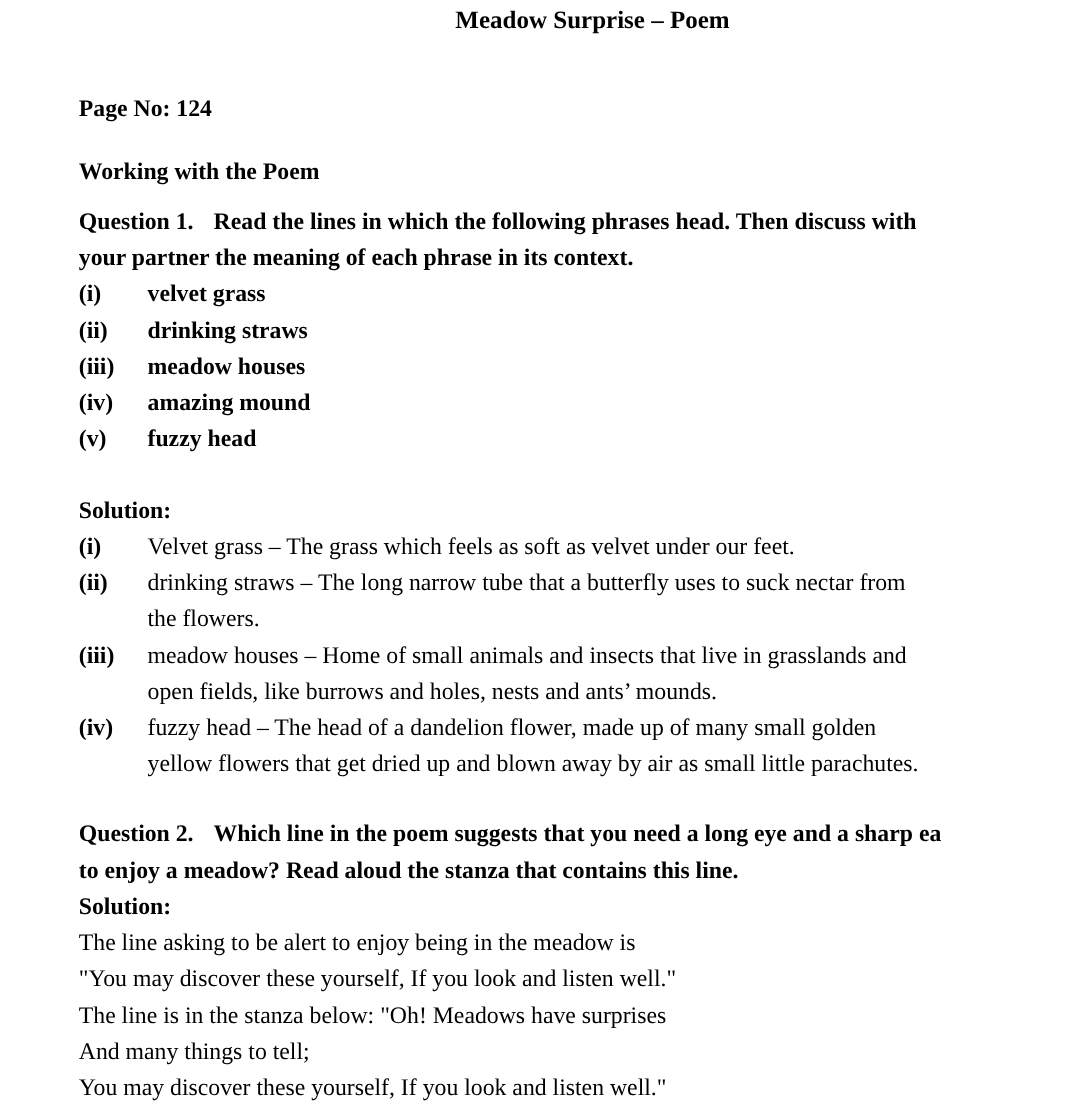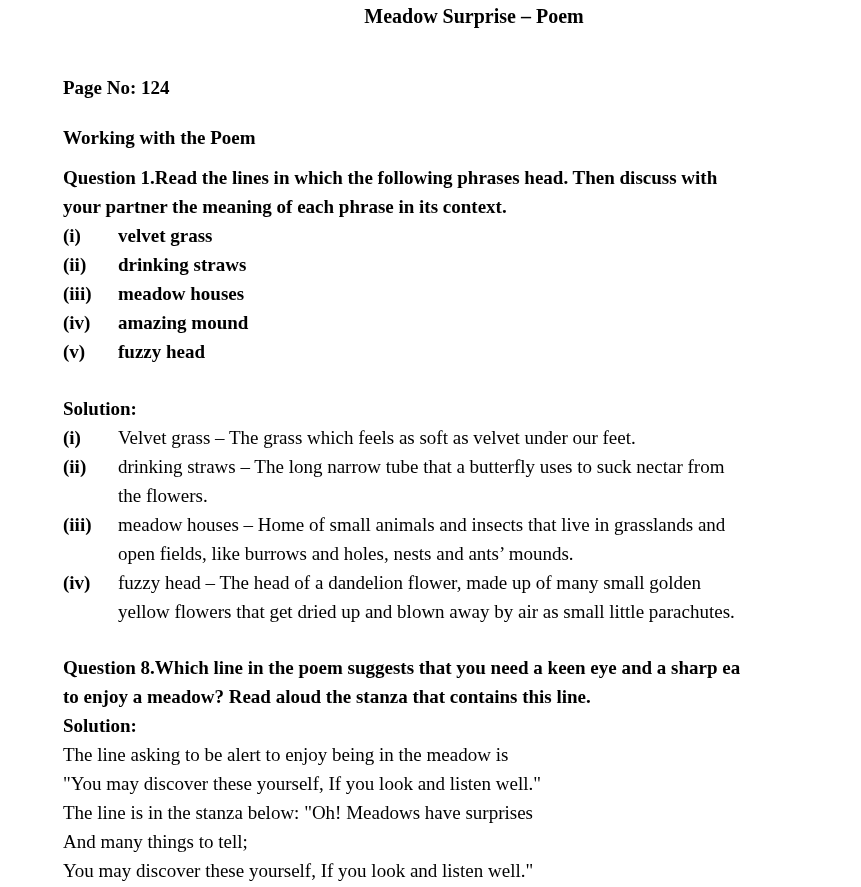--- a/index.html
+++ b/index.html
@@ -22,21 +22,21 @@
     text-align: center;
     line-height: 26px;
     padding-top: 2px;
     white-space: nowrap;
   }
   .content { margin-left: 63px; }
   .line { line-height: 29px; white-space: nowrap; }
   .page-no { margin-top: 42px; font-weight: bold; }
   .section-heading { margin-top: 21px; font-weight: bold; }
   .q-block { margin-top: 11px; font-weight: bold; }
-  .q-label { }
+  .q-label { margin-right: 16px; }
   .list-row { display: flex; }
   .marker-col { width: 55px; flex: 0 0 55px; font-weight: bold; line-height: 29px; }
   .text-col { flex: 1 1 auto; }
   .phrase-list .text-col { font-weight: bold; }
   .solution-heading { font-weight: bold; }
   .sol1-heading { margin-top: 28px; }
   .q2-block { margin-top: 27px; font-weight: bold; }
 </style>
 </head>
 <body>
@@ -105,21 +105,21 @@
       <div class="list-row">
         <div class="marker-col">(iv)</div>
         <div class="text-col">
           <div class="line">fuzzy head – The head of a dandelion flower, made up of many small golden</div>
           <div class="line">yellow flowers that get dried up and blown away by air as small little parachutes.</div>
         </div>
       </div>
     </div>
 
     <div class="q2-block">
-      <div class="line"><span class="q-label">Question 8.</span><span>Which line in the poem suggests that you need a keen eye and a sharp ea</span></div>
+      <div class="line"><span class="q-label">Question 2.</span><span>Which line in the poem suggests that you need a long eye and a sharp ea</span></div>
       <div class="line">to enjoy a meadow? Read aloud the stanza that contains this line.</div>
     </div>
 
     <div class="solution-heading line">Solution:</div>
 
     <div>
       <div class="line">The line asking to be alert to enjoy being in the meadow is</div>
       <div class="line">"You may discover these yourself, If you look and listen well."</div>
       <div class="line">The line is in the stanza below: "Oh! Meadows have surprises</div>
       <div class="line">And many things to tell;</div>

